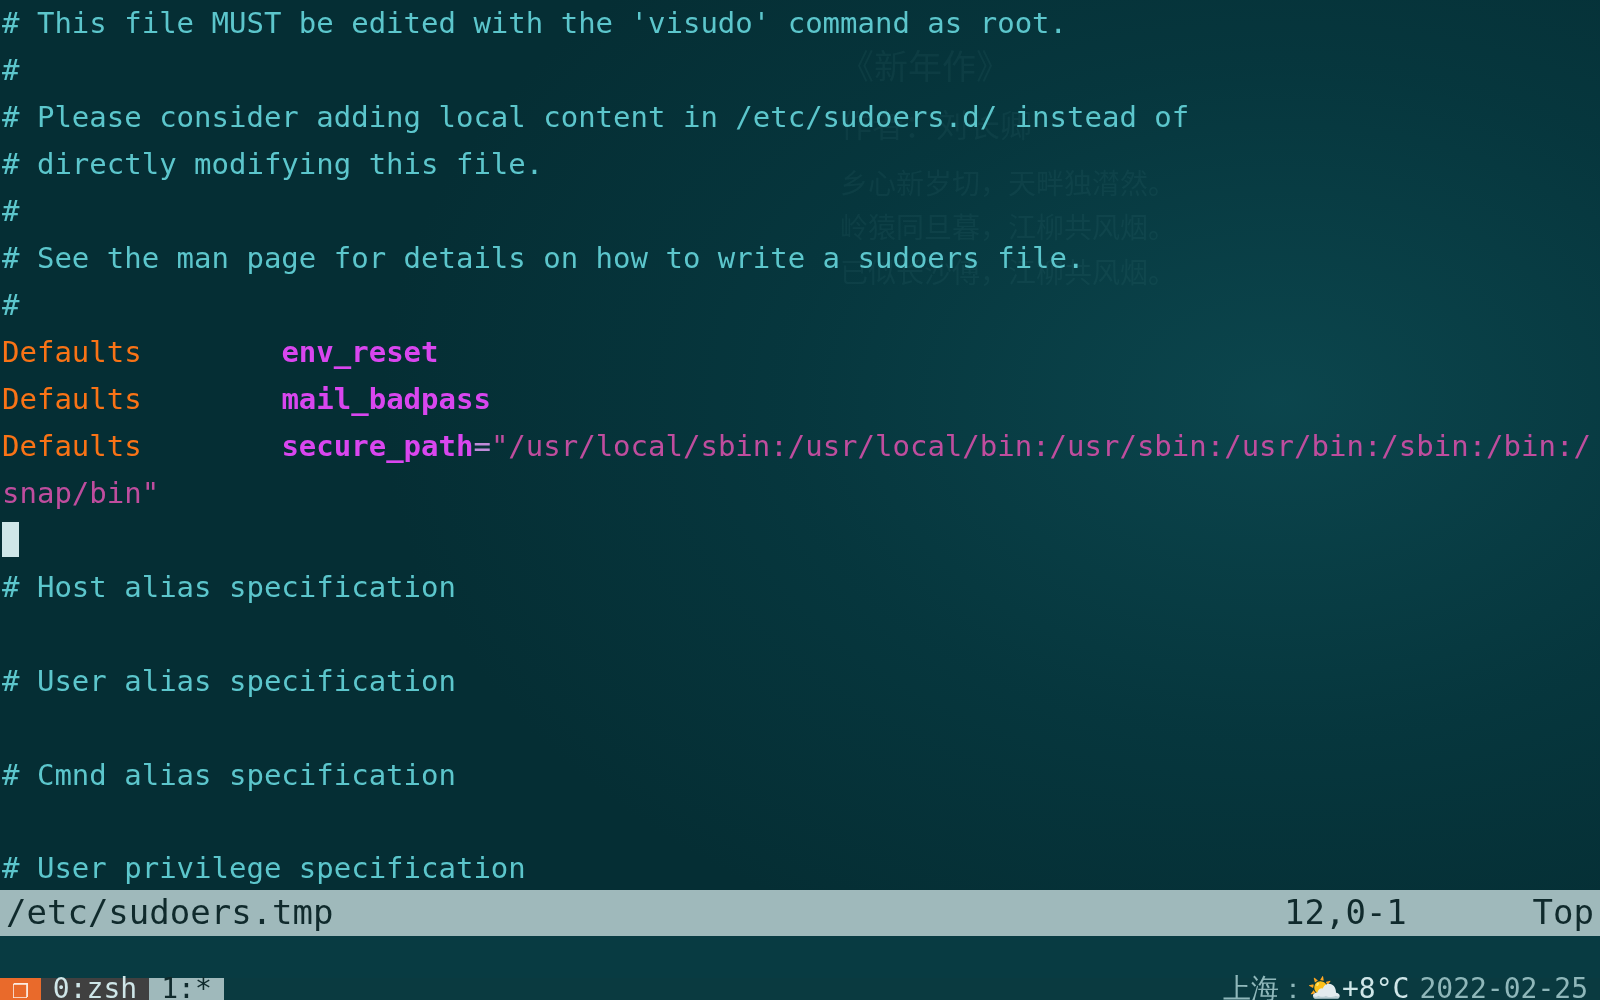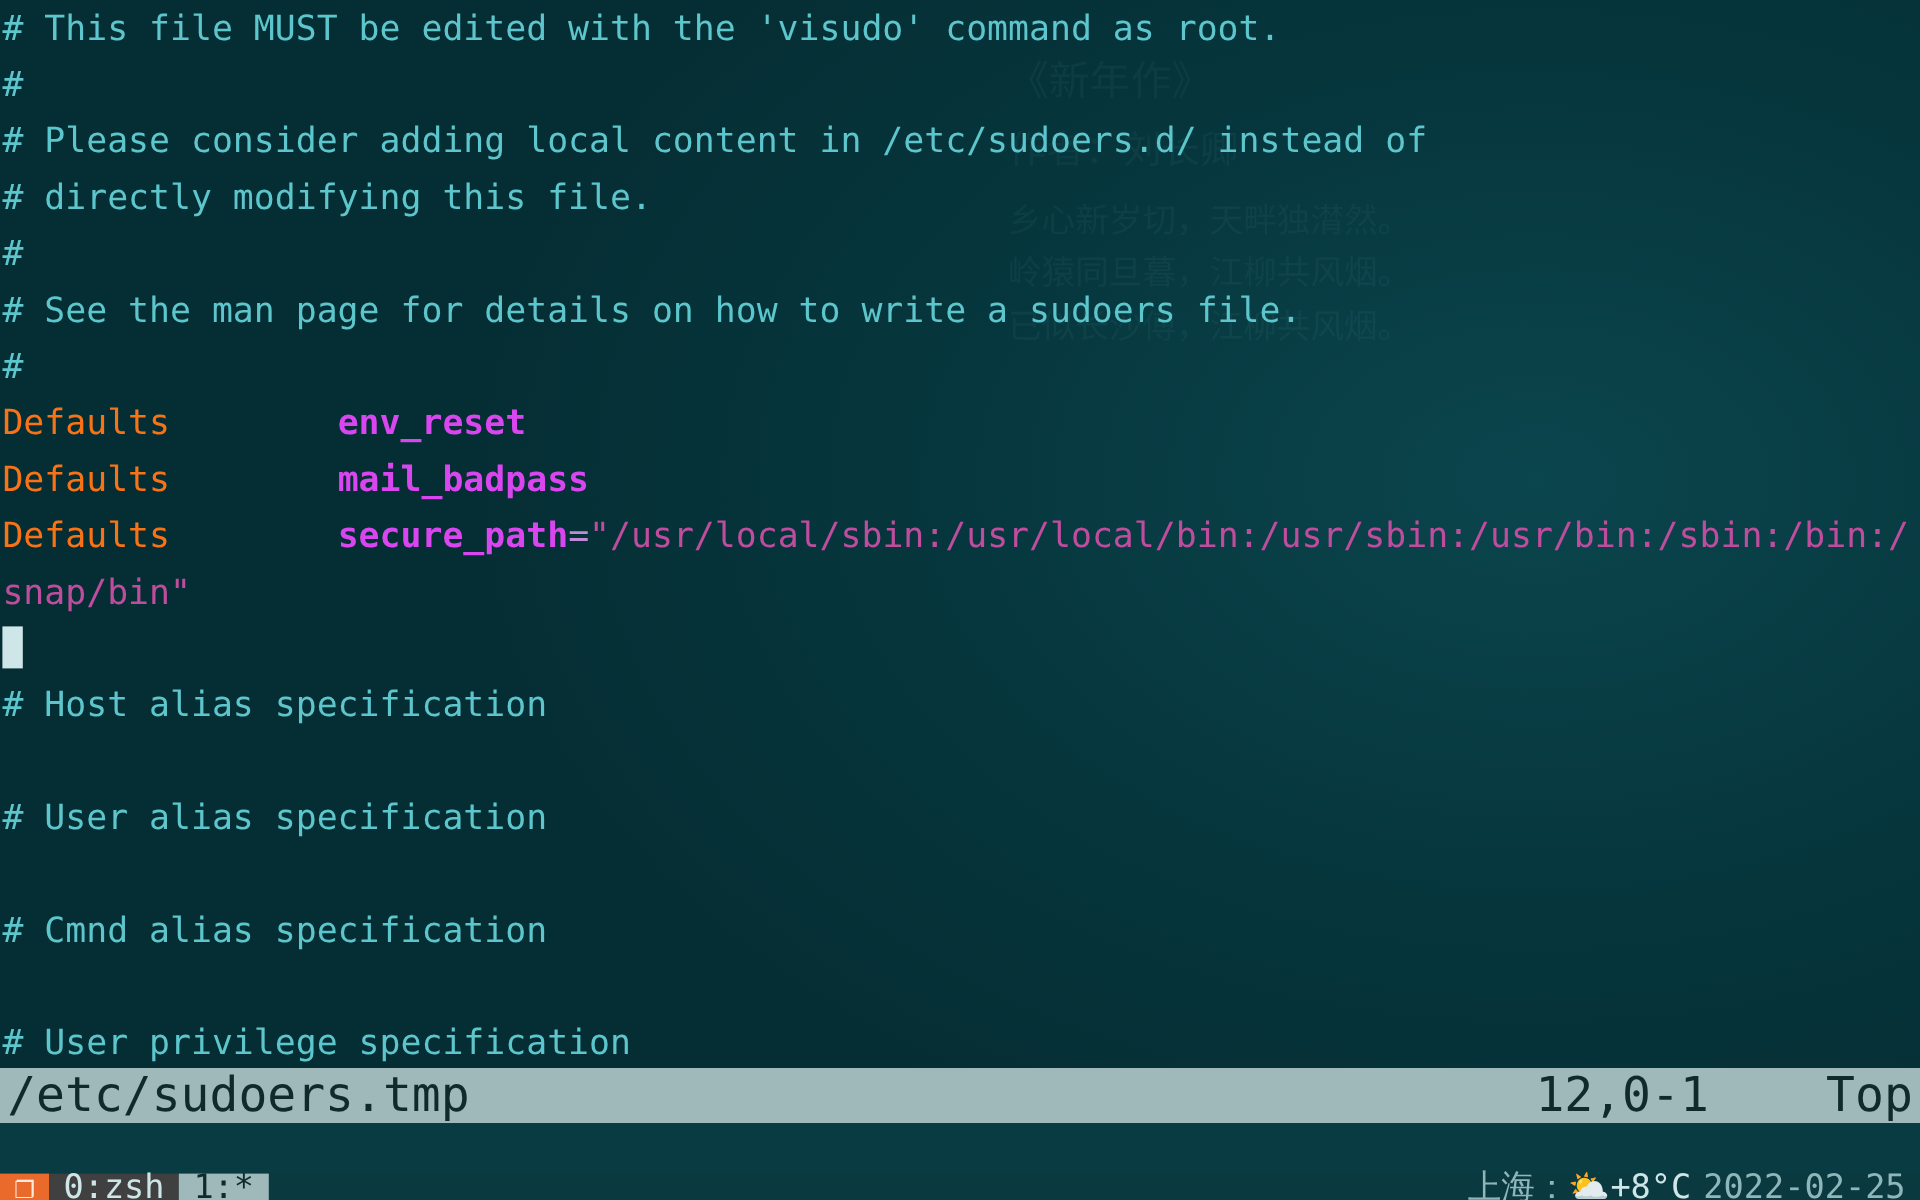--- a/index.html
+++ b/index.html
@@ -65,21 +65,21 @@
   .vim-status {
     position: absolute;
     left: 0; right: 0;
     top: 890px;
     height: 46px;
     background: #9fb9bb;
     color: #102a2c;
     display: flex;
     align-items: center;
     padding: 0 6px;
-    font-size: 40px;
+    font-size: 34px;
     font-weight: 500;
     z-index: 2;
   }
   .vim-status .file   { flex: 1 1 auto; }
   .vim-status .ruler  { min-width: 220px; text-align: left; padding-right: 80px; }
   .vim-status .pos    { min-width: 90px;  text-align: right; }
 
   
   .cmdline {
     position: absolute;

